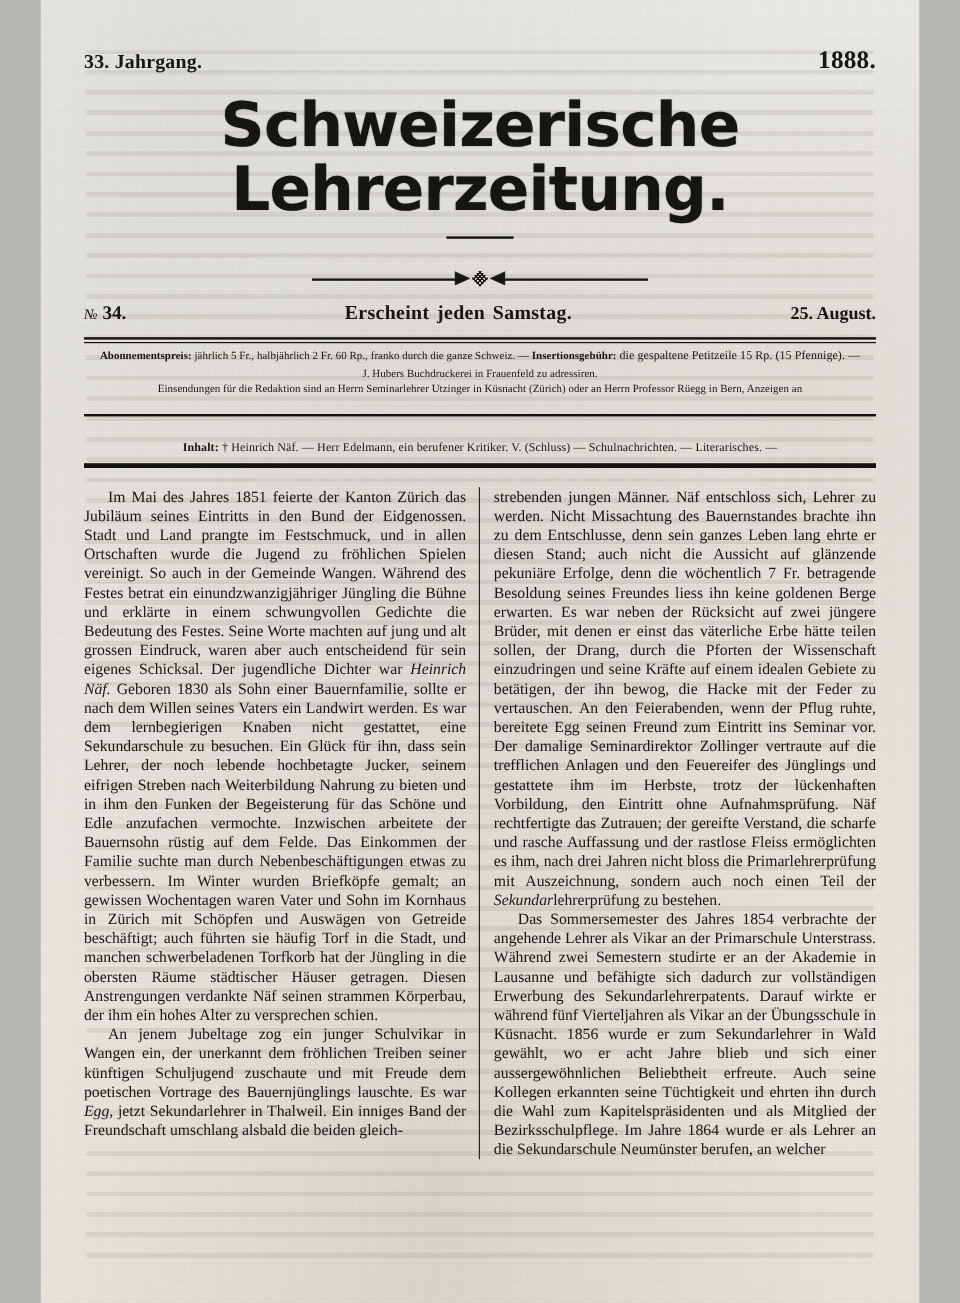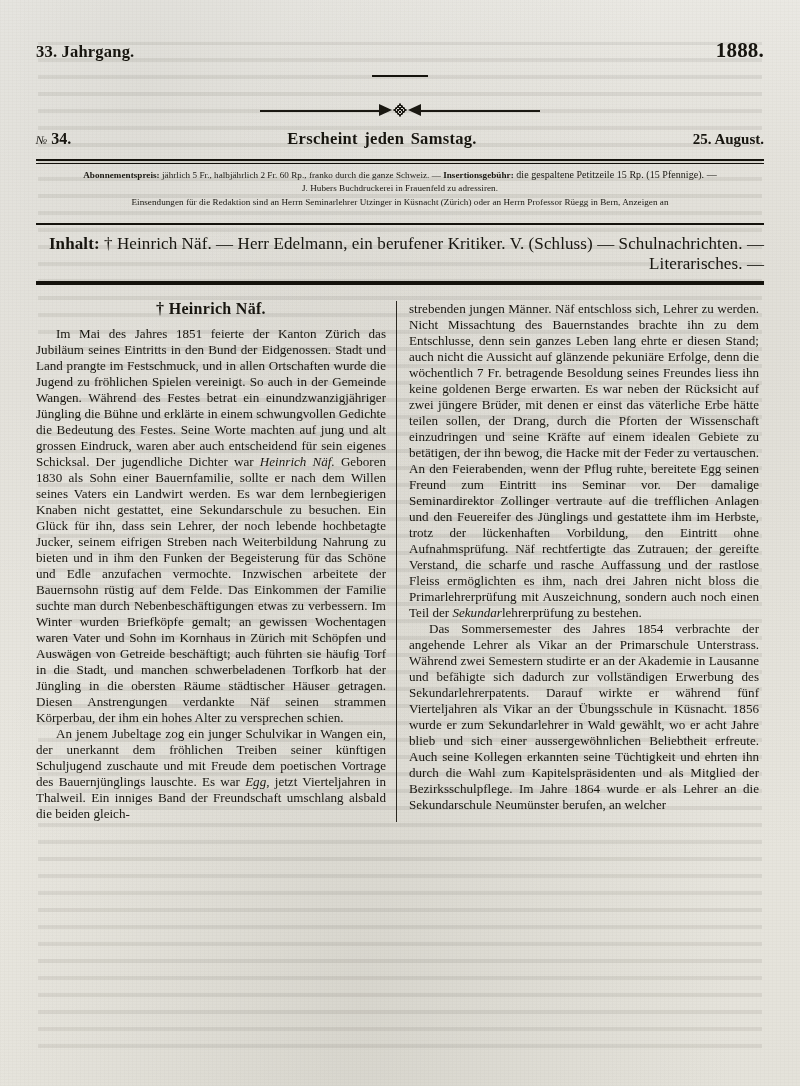--- a/index.html
+++ b/index.html
@@ -5,21 +5,21 @@
   html, body {
     margin: 0;
     padding: 0;
     background: #b8b8b2;
   }
   body {
     font-family: "Liberation Serif", serif;
   }
   .page {
     position: relative;
-    width: 800px;
+    width: 732px;
     height: 1086px;
     margin: 0 auto;
     background:
       radial-gradient(ellipse at 18% 8%, rgba(160,158,148,.22) 0%, rgba(160,158,148,0) 55%),
       radial-gradient(ellipse at 85% 30%, rgba(165,163,152,.18) 0%, rgba(165,163,152,0) 50%),
       radial-gradient(ellipse at 45% 92%, rgba(158,156,146,.20) 0%, rgba(158,156,146,0) 60%),
       linear-gradient(165deg, #f2f1ed 0%, #eceae4 30%, #e9e7e0 60%, #e4e2da 100%);
     overflow: hidden;
     box-sizing: border-box;
     color: #17150f;
@@ -152,23 +152,23 @@
     text-align: center;
     font-size: 9.1px;
     line-height: 1.45;
     padding: 4px 2px 4px 2px;
     letter-spacing: .05px;
   }
   .subscription b { font-weight: bold; }
   .subscription .sm { font-size: 10px; }
 
   .inhalt {
-    text-align: right;
-    font-size: 17px;
-    padding: 9px 0 5px 0;
+    text-align: center;
+    font-size: 10px;
+    padding: 21px 0 5px 0;
     letter-spacing: .1px;
   }
   .inhalt b { font-weight: bold; }
 
   .heavy-rule {
     height: 4.2px;
     background: #15130d;
     margin-top: 2px;
   }
 
@@ -212,20 +212,21 @@
   <div class="bleed"></div>
   <div class="grain"></div>
 
   <div class="masthead-area">
 
     <div class="top-line">
       <span class="jahrgang">33. Jahrgang.</span>
       <span class="year">1888.</span>
     </div>
 
+    <div class="masthead-title">Schweizerische Lehrerzeitung.</div>
     <div class="title-rule"></div>
 
     <div class="ornament">
       <div class="bar left"></div>
       <div class="bar right"></div>
       <div class="arrow toright"></div>
       <div class="arrow toleft"></div>
       <div class="diamond"></div>
     </div>
 
@@ -254,23 +255,22 @@
     <div class="inhalt">
       <b>Inhalt:</b><span> † Heinrich Näf. — Herr Edelmann, ein berufener Kritiker. V. (Schluss) — Schulnachrichten. — Literarisches. —</span>
     </div>
 
     <div class="heavy-rule"></div>
   </div>
 
   <div class="columns">
 
     <div class="col left">
-      <h1 class="article-title">† Heinrich Näf.</h1>
       <p><span>Im Mai des Jahres 1851 feierte der Kanton Zürich das Jubiläum seines Eintritts in den Bund der Eidgenossen. Stadt und Land prangte im Festschmuck, und in allen Ortschaften wurde die Jugend zu fröhlichen Spielen vereinigt. So auch in der Gemeinde Wangen. Während des Festes betrat ein einundzwanzigjähriger Jüngling die Bühne und erklärte in einem schwungvollen Gedichte die Bedeutung des Festes. Seine Worte machten auf jung und alt grossen Eindruck, waren aber auch entscheidend für sein eigenes Schicksal. Der jugendliche Dichter war </span><i>Heinrich Näf.</i><span> Geboren 1830 als Sohn einer Bauernfamilie, sollte er nach dem Willen seines Vaters ein Landwirt werden. Es war dem lernbegierigen Knaben nicht gestattet, eine Sekundarschule zu besuchen. Ein Glück für ihn, dass sein Lehrer, der noch lebende hochbetagte Jucker, seinem eifrigen Streben nach Weiterbildung Nahrung zu bieten und in ihm den Funken der Begeisterung für das Schöne und Edle anzufachen vermochte. Inzwischen arbeitete der Bauernsohn rüstig auf dem Felde. Das Einkommen der Familie suchte man durch Nebenbeschäftigungen etwas zu verbessern. Im Winter wurden Briefköpfe gemalt; an gewissen Wochentagen waren Vater und Sohn im Kornhaus in Zürich mit Schöpfen und Auswägen von Getreide beschäftigt; auch führten sie häufig Torf in die Stadt, und manchen schwerbeladenen Torfkorb hat der Jüngling in die obersten Räume städtischer Häuser getragen. Diesen Anstrengungen verdankte Näf seinen strammen Körperbau, der ihm ein hohes Alter zu versprechen schien.</span></p>
-      <p><span>An jenem Jubeltage zog ein junger Schulvikar in Wangen ein, der unerkannt dem fröhlichen Treiben seiner künftigen Schuljugend zuschaute und mit Freude dem poetischen Vortrage des Bauernjünglings lauschte. Es war </span><i>Egg,</i><span> jetzt Vierteljahren in Thalweil. Ein inniges Band der Freundschaft umschlang alsbald die beiden gleich-</span></p>
+      <p><span>An jenem Jubeltage zog ein junger Schulvikar in Wangen ein, der unerkannt dem fröhlichen Treiben seiner künftigen Schuljugend zuschaute und mit Freude dem poetischen Vortrage des Bauernjünglings lauschte. Es war </span><i>Egg,</i><span> jetzt Sekundarlehrer in Thalweil. Ein inniges Band der Freundschaft umschlang alsbald die beiden gleich-</span></p>
     </div>
 
     <div class="col right">
       <p class="cont"><span>strebenden jungen Männer. Näf entschloss sich, Lehrer zu werden. Nicht Missachtung des Bauernstandes brachte ihn zu dem Entschlusse, denn sein ganzes Leben lang ehrte er diesen Stand; auch nicht die Aussicht auf glänzende pekuniäre Erfolge, denn die wöchentlich 7 Fr. betragende Besoldung seines Freundes liess ihn keine goldenen Berge erwarten. Es war neben der Rücksicht auf zwei jüngere Brüder, mit denen er einst das väterliche Erbe hätte teilen sollen, der Drang, durch die Pforten der Wissenschaft einzudringen und seine Kräfte auf einem idealen Gebiete zu betätigen, der ihn bewog, die Hacke mit der Feder zu vertauschen. An den Feierabenden, wenn der Pflug ruhte, bereitete Egg seinen Freund zum Eintritt ins Seminar vor. Der damalige Seminardirektor Zollinger vertraute auf die trefflichen Anlagen und den Feuereifer des Jünglings und gestattete ihm im Herbste, trotz der lückenhaften Vorbildung, den Eintritt ohne Aufnahmsprüfung. Näf rechtfertigte das Zutrauen; der gereifte Verstand, die scharfe und rasche Auffassung und der rastlose Fleiss ermöglichten es ihm, nach drei Jahren nicht bloss die Primarlehrerprüfung mit Auszeichnung, sondern auch noch einen Teil der </span><i>Sekundar</i><span>lehrerprüfung zu bestehen.</span></p>
       <p>Das Sommersemester des Jahres 1854 verbrachte der angehende Lehrer als Vikar an der Primarschule Unterstrass. Während zwei Semestern studirte er an der Akademie in Lausanne und befähigte sich dadurch zur vollständigen Erwerbung des Sekundarlehrerpatents. Darauf wirkte er während fünf Vierteljahren als Vikar an der Übungsschule in Küsnacht. 1856 wurde er zum Sekundarlehrer in Wald gewählt, wo er acht Jahre blieb und sich einer aussergewöhnlichen Beliebtheit erfreute. Auch seine Kollegen erkannten seine Tüchtigkeit und ehrten ihn durch die Wahl zum Kapitelspräsidenten und als Mitglied der Bezirksschulpflege. Im Jahre 1864 wurde er als Lehrer an die Sekundarschule Neumünster berufen, an welcher</p>
     </div>
 
   </div>
 </div>
 

